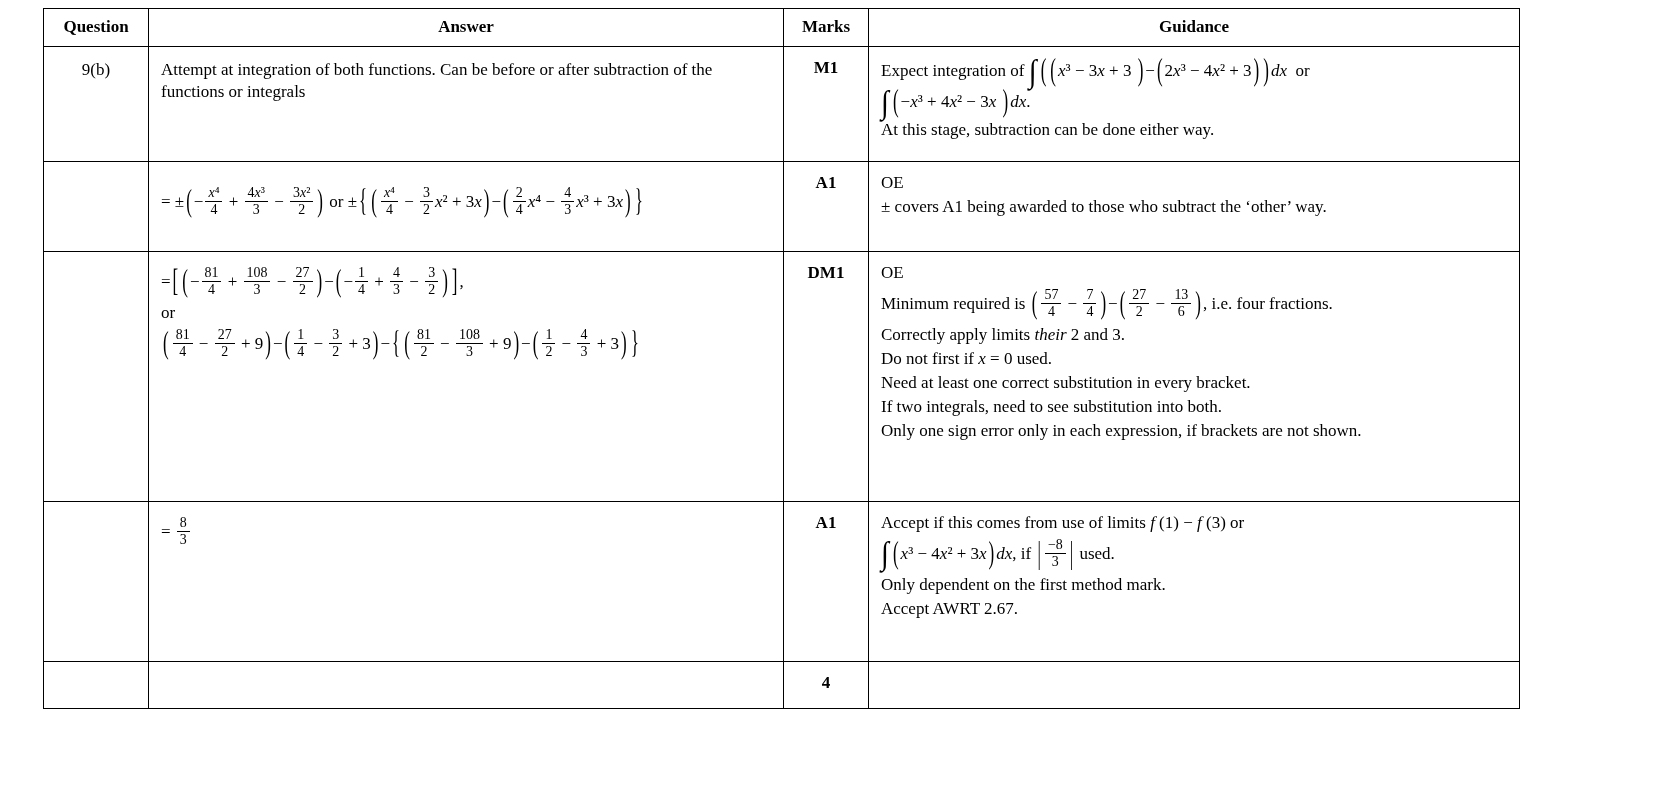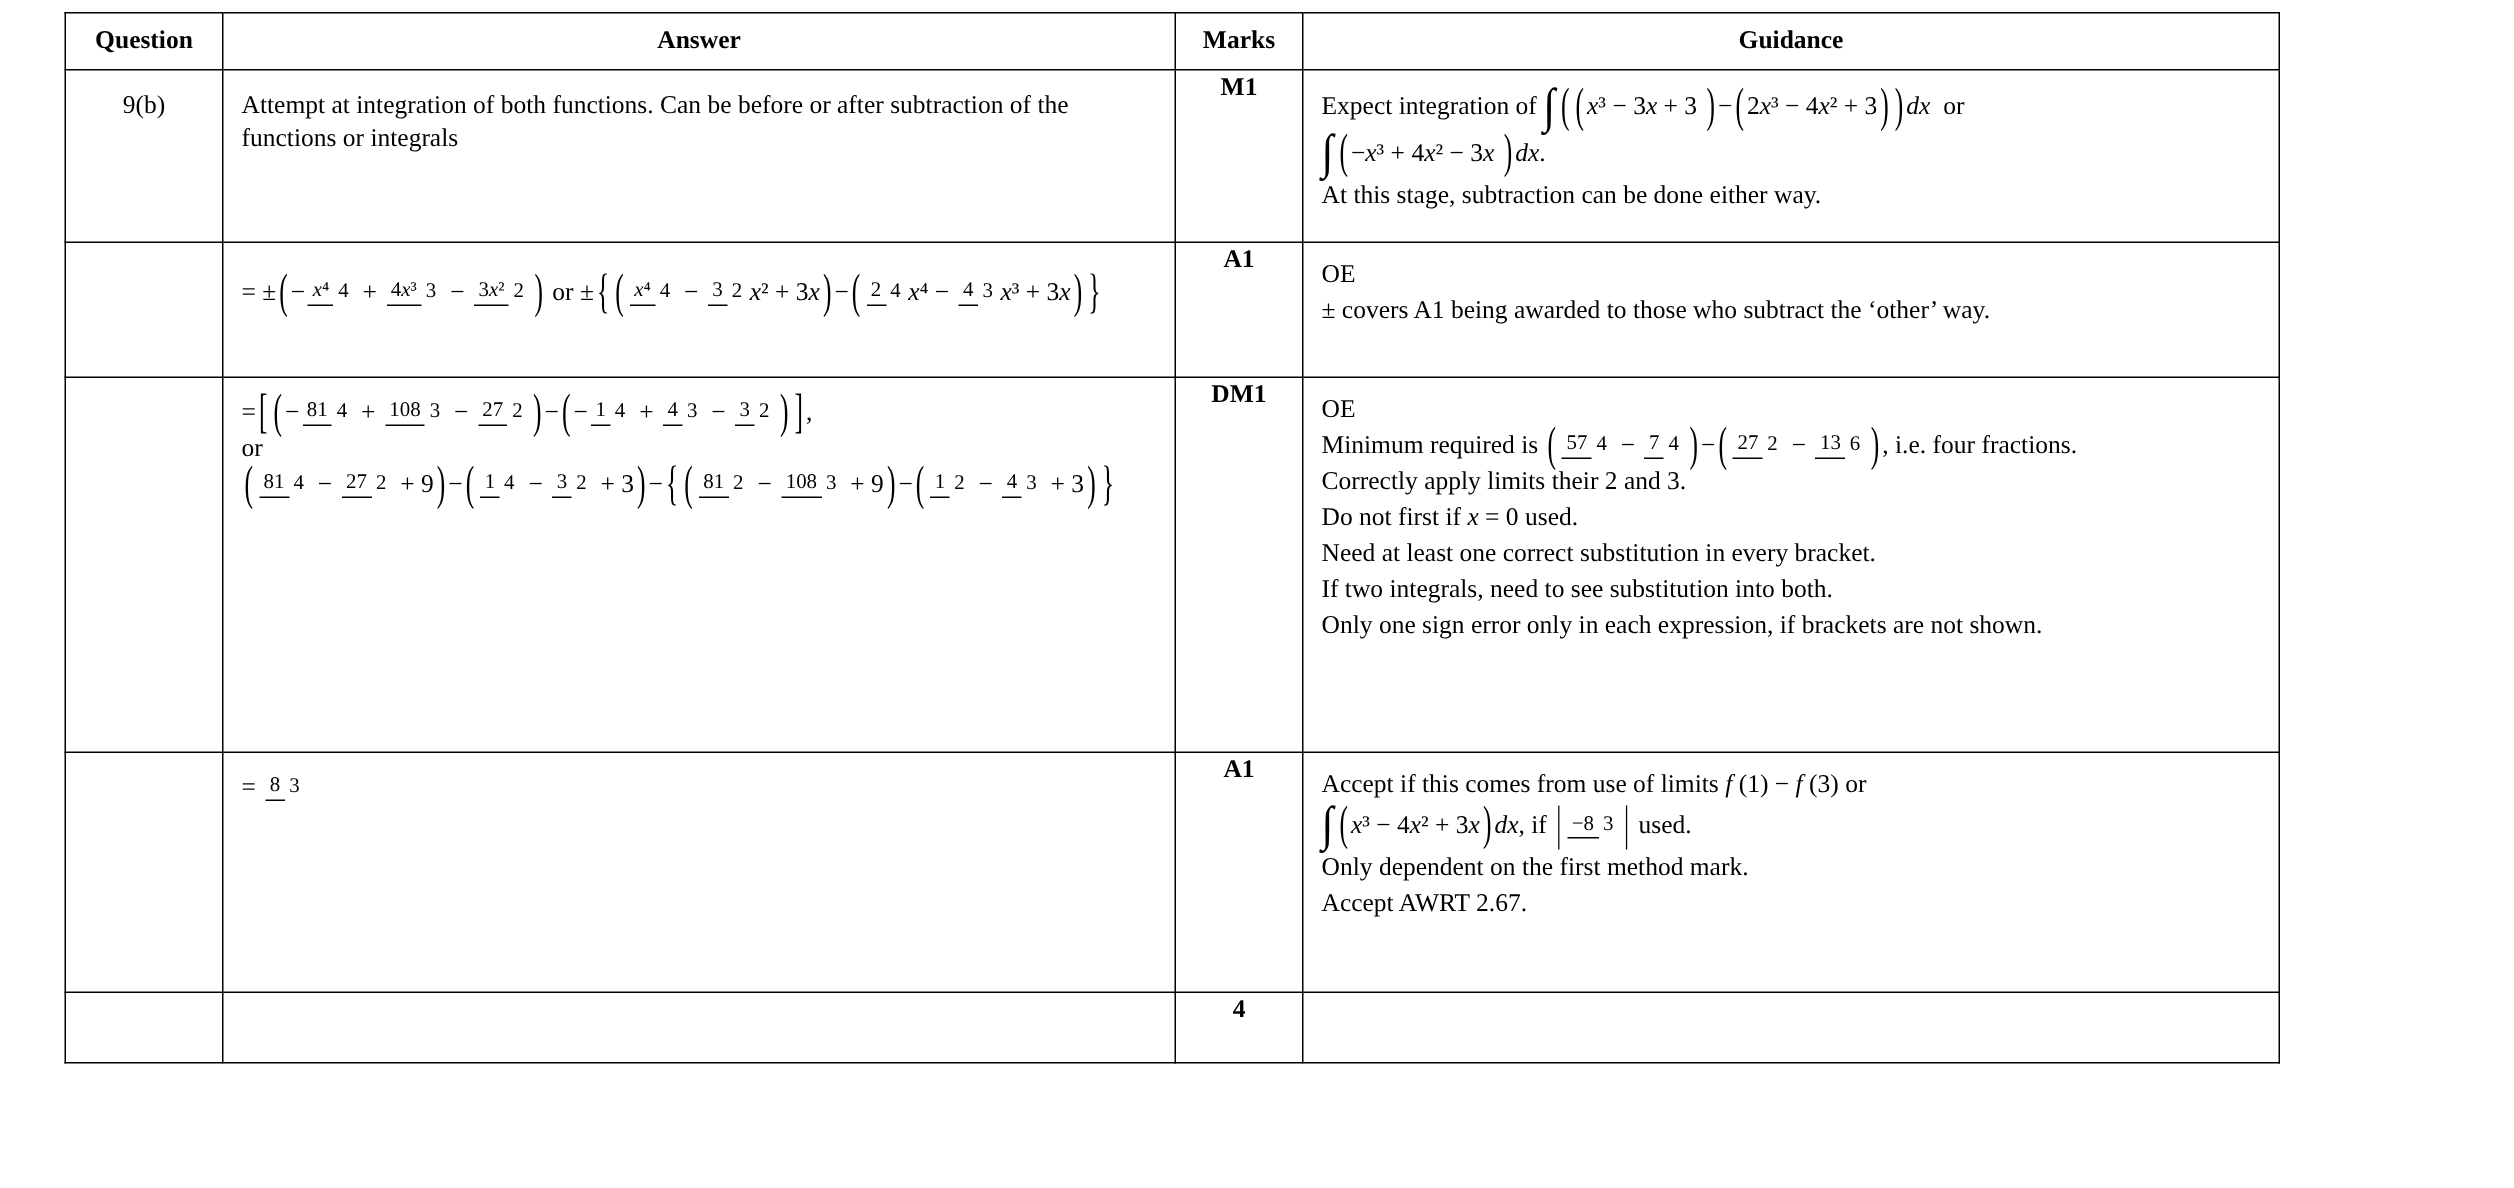--- a/index.html
+++ b/index.html
@@ -14,31 +14,31 @@
   }
   .ms th,.ms td{border:1px solid #000;vertical-align:top;overflow:hidden}
   .ms thead tr{height:38px}
   .ms th{font-weight:bold;text-align:center;vertical-align:middle;padding:4px 6px}
   tbody tr:nth-child(1){height:107px}
   tbody tr:nth-child(2){height:90px}
   tbody tr:nth-child(3){height:250px}
   tbody tr:nth-child(4){height:160px}
   tbody tr:nth-child(5){height:47px}
   td.q{text-align:center;padding-top:12px}
-  td.m{font-weight:bold;text-align:center;}
+  td.m{font-weight:bold;text-align:center;padding-top:10px}
   td.a{padding:10px 12px 6px 12px}
   td.g{padding:8px 12px 18px 12px}
   td.a2{padding-top:20px}
   .line{display:flex;align-items:center;flex-wrap:wrap;margin:2px 0;min-height:21px}
   .tx{white-space:pre-wrap}
-  .it{}
+  .it{font-style:italic}
   .math{display:inline-flex;align-items:center;white-space:nowrap}
   .math .mt{white-space:pre}
   .math i{font-style:italic}
-  .fr{display:inline-flex;flex-direction:row;align-items:center;font-size:0.82em;line-height:1.18;margin:1px 2px;text-align:left}
+  .fr{display:inline-flex;flex-direction:column;align-items:center;font-size:0.82em;line-height:1.18;margin:1px 2px;text-align:left}
   .fr .nu{border-bottom:1px solid #000;padding:0 3px}
   .fr .de{padding:0 3px}
   .bd{display:inline-block;transform:scaleY(1.9);margin:0 2px;font-weight:400}
   .int{font-size:1.7em;display:inline-block;transform:scaleY(1.12);line-height:1;margin-right:2px}
 </style>
 </head>
 <body>
 
 <table class="ms">
   <colgroup>

